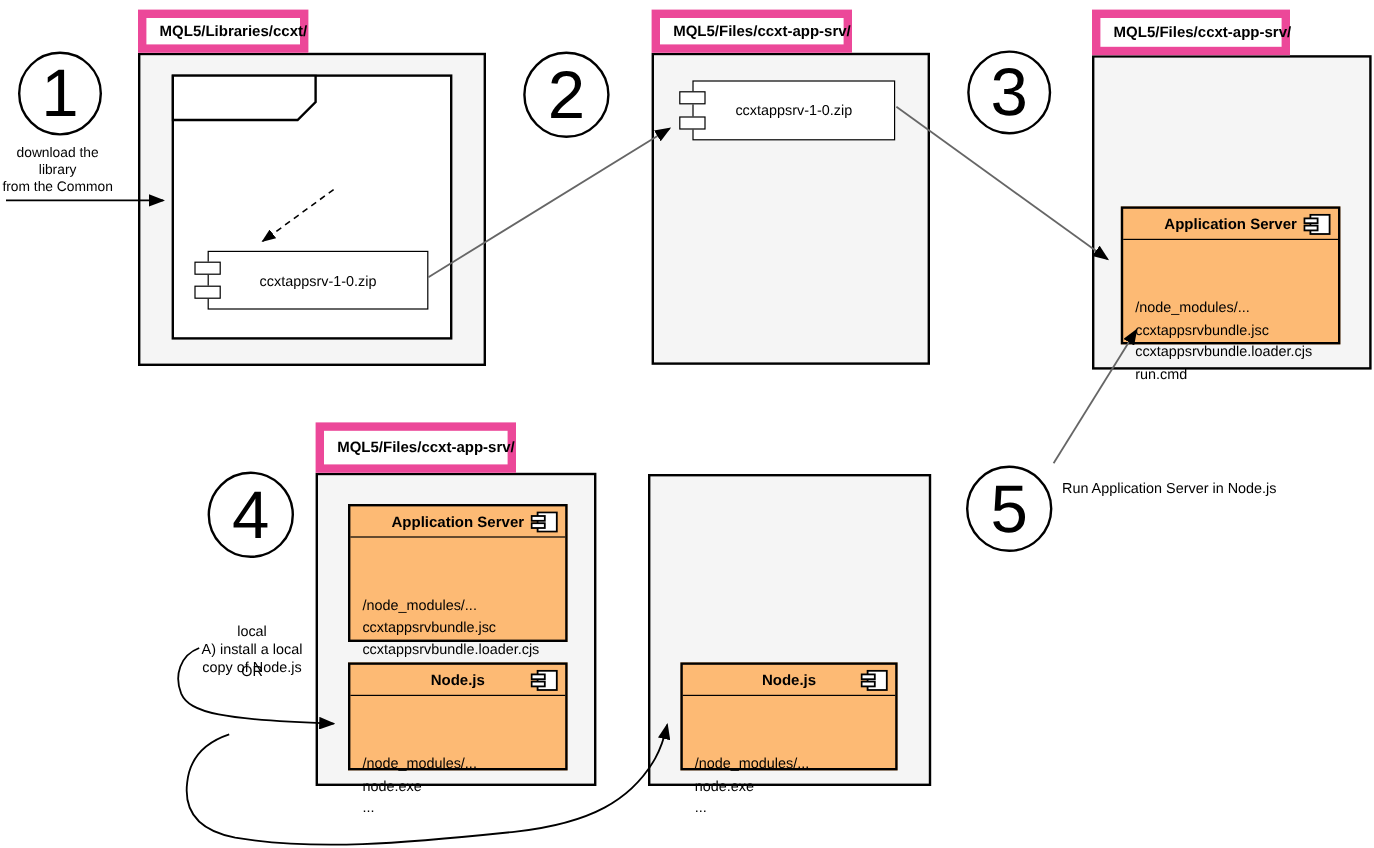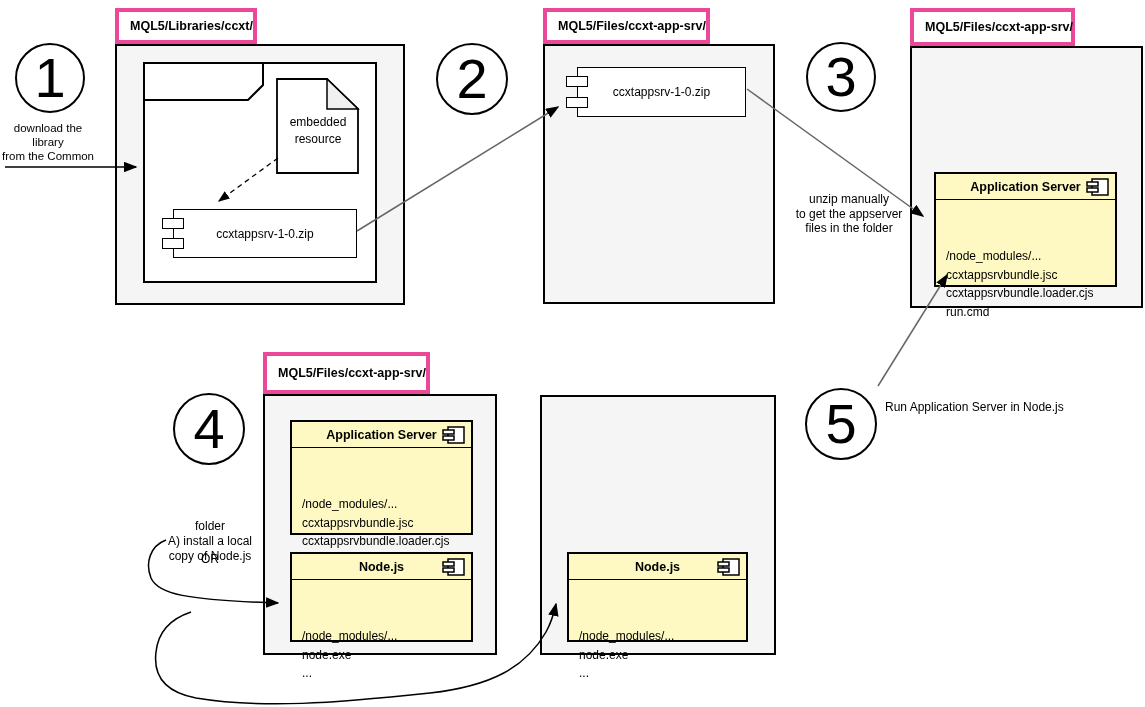--- a/index.html
+++ b/index.html
@@ -1,21 +1,21 @@
 <!DOCTYPE html>
 <html><head>
 <meta charset="utf-8">
 <style>
   * { margin:0; padding:0; box-sizing:border-box; }
   body { background:#ffffff; font-family:"Liberation Sans", sans-serif; color:#000; }
   #canvas { position:relative; width:1145px; height:707px; background:#fff; overflow:hidden; }
 
   
   .pkg-tab {
-    position:absolute; background:#fff; border:4px solid #ec4899;
+    position:absolute; background:#fff; border:7px solid #ec4899;
     display:flex; align-items:center; padding-left:11px;
     font-weight:bold; font-size:12.5px; z-index:2; white-space:nowrap;
   }
   .pkg-body { position:absolute; background:#f5f5f5; border:2px solid #000; z-index:1; }
 
   
   .frame { position:absolute; background:#fff; border:2px solid #000; z-index:3; }
   .frame-label { position:absolute; top:-2px; left:-2px; z-index:4; }
   .frame-label-text {
     position:absolute; top:9px; left:8px; width:104px; text-align:center;
@@ -25,21 +25,21 @@
   
   .doc { position:absolute; z-index:5; }
   .doc-text { position:absolute; width:100%; top:36px; text-align:center; font-size:12px; line-height:17px; }
 
   
   .comp-zip { position:absolute; background:#fff; border:1.5px solid #000; z-index:5;
               display:flex; align-items:center; justify-content:center; font-size:12px; }
   .conn { position:absolute; width:22px; height:11px; background:#fff; border:1.5px solid #000; left:-12px; }
 
   
-  .comp { position:absolute; background:#fef9c3; border:2px solid #000; z-index:5; }
+  .comp { position:absolute; background:#fdba74; border:2px solid #000; z-index:5; }
   .comp-header { position:relative; height:26px; border-bottom:1.5px solid #000;
                  display:flex; align-items:center; justify-content:center; }
   .comp-title { font-weight:bold; font-size:12.5px; }
   .comp-icon { position:absolute; right:5px; top:4px; }
   .file-list { padding:5px 10px; font-size:12px; line-height:18.5px; white-space:nowrap;margin-top:42px; }
 
   
   .step-circle {
     position:absolute; border:2.5px solid #000; border-radius:50%; background:#fff;
     display:flex; align-items:center; justify-content:center;
@@ -63,30 +63,20 @@
   <div class="pkg-tab" style="left:115px; top:8px; width:142px; height:36px;">MQL5/Libraries/ccxt/</div>
   <div class="pkg-body" style="left:115px; top:44px; width:290px; height:261px;"></div>
 
   <div class="frame" style="left:143px; top:62px; width:234px; height:221px;">
     <svg class="frame-label" width="122" height="40" viewBox="0 0 122 40">
       <polygon points="1,1 120,1 120,23 105,38 1,38" fill="#ffffff" stroke="#000000" stroke-width="2"></polygon>
     </svg>
     <div class="frame-label-text">ccxtappsrvlib.ex5</div>
   </div>
 
-  <div class="doc" style="left:276px; top:78px; width:84px; height:97px;">
-    <svg width="84" height="97" viewBox="0 0 84 97">
-      <path d="M1,1 L51,1 L82,31 L82,95 L1,95 Z" fill="#ffffff" stroke="#000000" stroke-width="1.8"></path>
-      <polygon points="51,1 82,31 51,31" fill="#f0f0f0" stroke="#000000" stroke-width="1.5"></polygon>
-    </svg>
-    <div class="doc-text">
-      <div>embedded</div>
-      <div>resource</div>
-    </div>
-  </div>
 
   <div class="comp-zip" style="left:173px; top:209px; width:184px; height:49px;">
     <div class="conn" style="top:8px;"></div>
     <div class="conn" style="top:28px;"></div>
     <span>ccxtappsrv-1-0.zip</span>
   </div>
 
   <div class="pkg-tab" style="left:543px; top:8px; width:167px; height:36px;">MQL5/Files/ccxt-app-srv/</div>
   <div class="pkg-body" style="left:543px; top:44px; width:232px; height:260px;"></div>
 
@@ -175,28 +165,23 @@
   <div class="step-circle" style="left:806px; top:42px;  width:70px; height:70px;">3</div>
   <div class="step-circle" style="left:173px; top:393px; width:72px; height:72px;">4</div>
   <div class="step-circle" style="left:805px; top:388px; width:72px; height:72px;">5</div>
 
   <div class="caption small" style="left:0px; top:121px; width:96px;">
     <div>download the library</div>
     <div>from the Common</div>
   </div>
 
 
-  <div class="caption" style="left:789px; top:192px; width:120px;">
-    <div>unzip manually</div>
-    <div class="nowrap">to get the appserver</div>
-    <div>files in the folder</div>
-  </div>
 
   <div class="caption" style="left:155px; top:519px; width:110px; line-height:15px;">
-    <div>folder</div>
+    <div>local</div>
     <div class="nowrap">A) install a local</div>
     <div>copy of Node.js</div>
   </div>
   <div class="caption" style="left:155px; top:552px; width:110px;">OR</div>
 
   <div class="caption nowrap" style="left:885px; top:400px; text-align:left;">Run Application Server in Node.js</div>
 
   <svg id="arrows" viewBox="0 0 1145 707">
     <defs>
       <marker id="ah" markerWidth="9" markerHeight="7" refX="8" refY="3.5" orient="auto">

